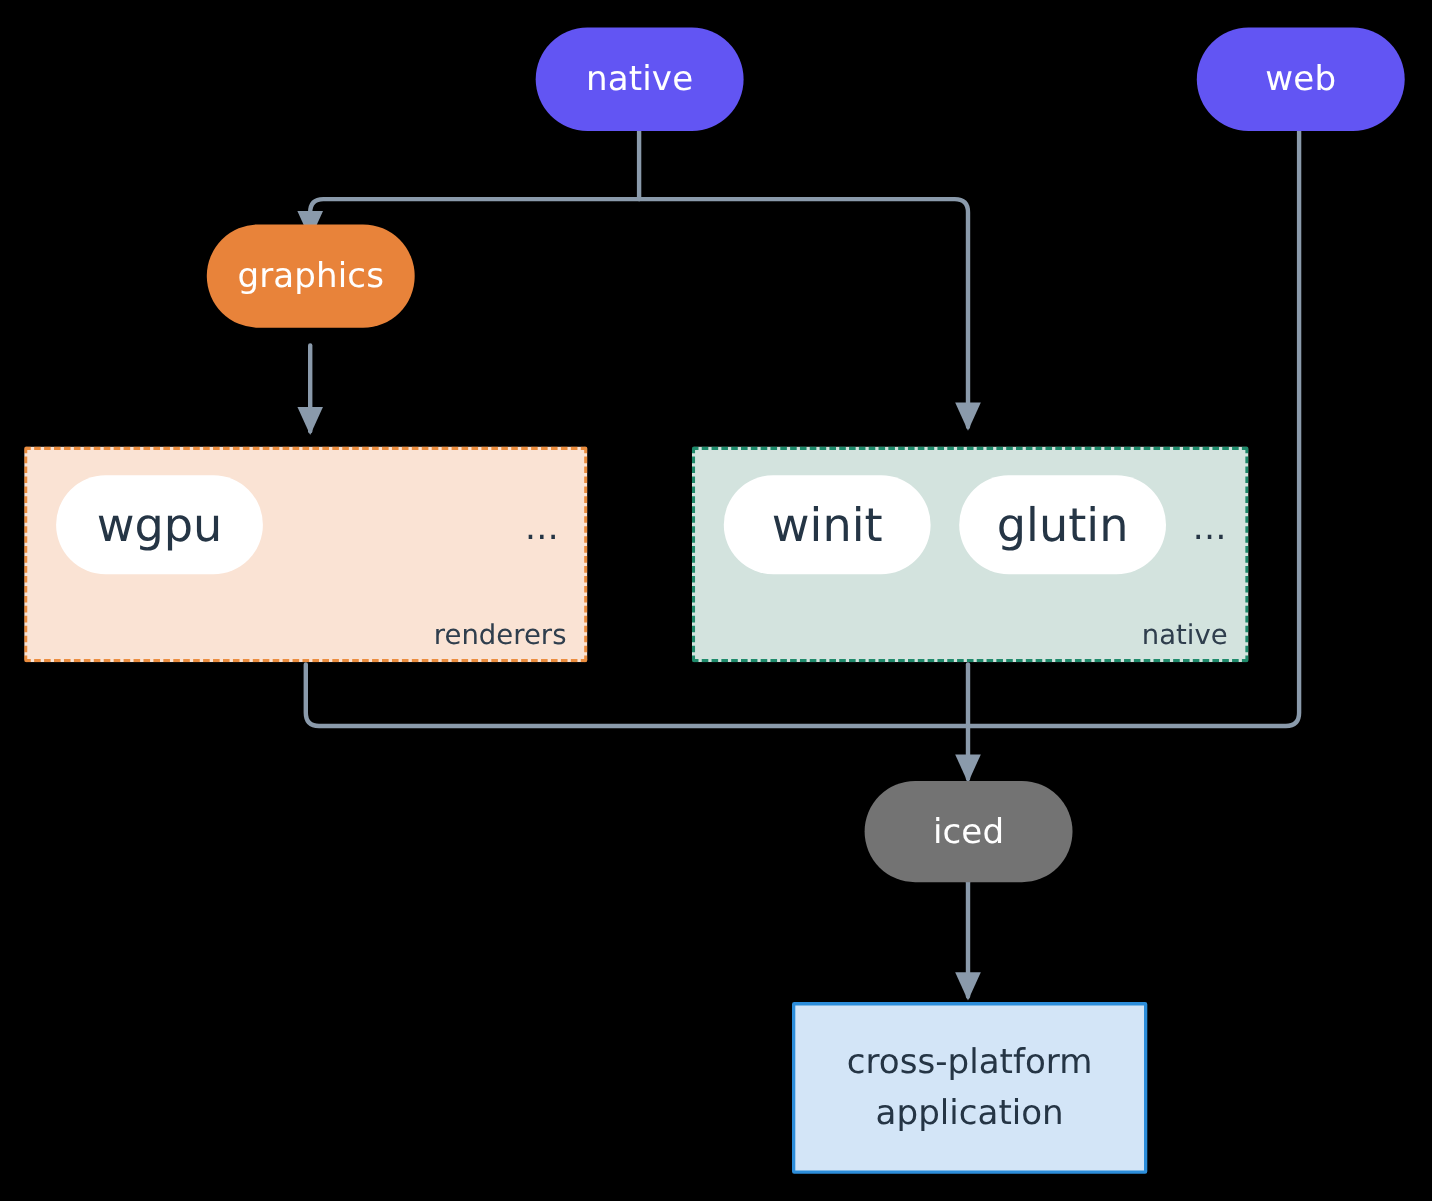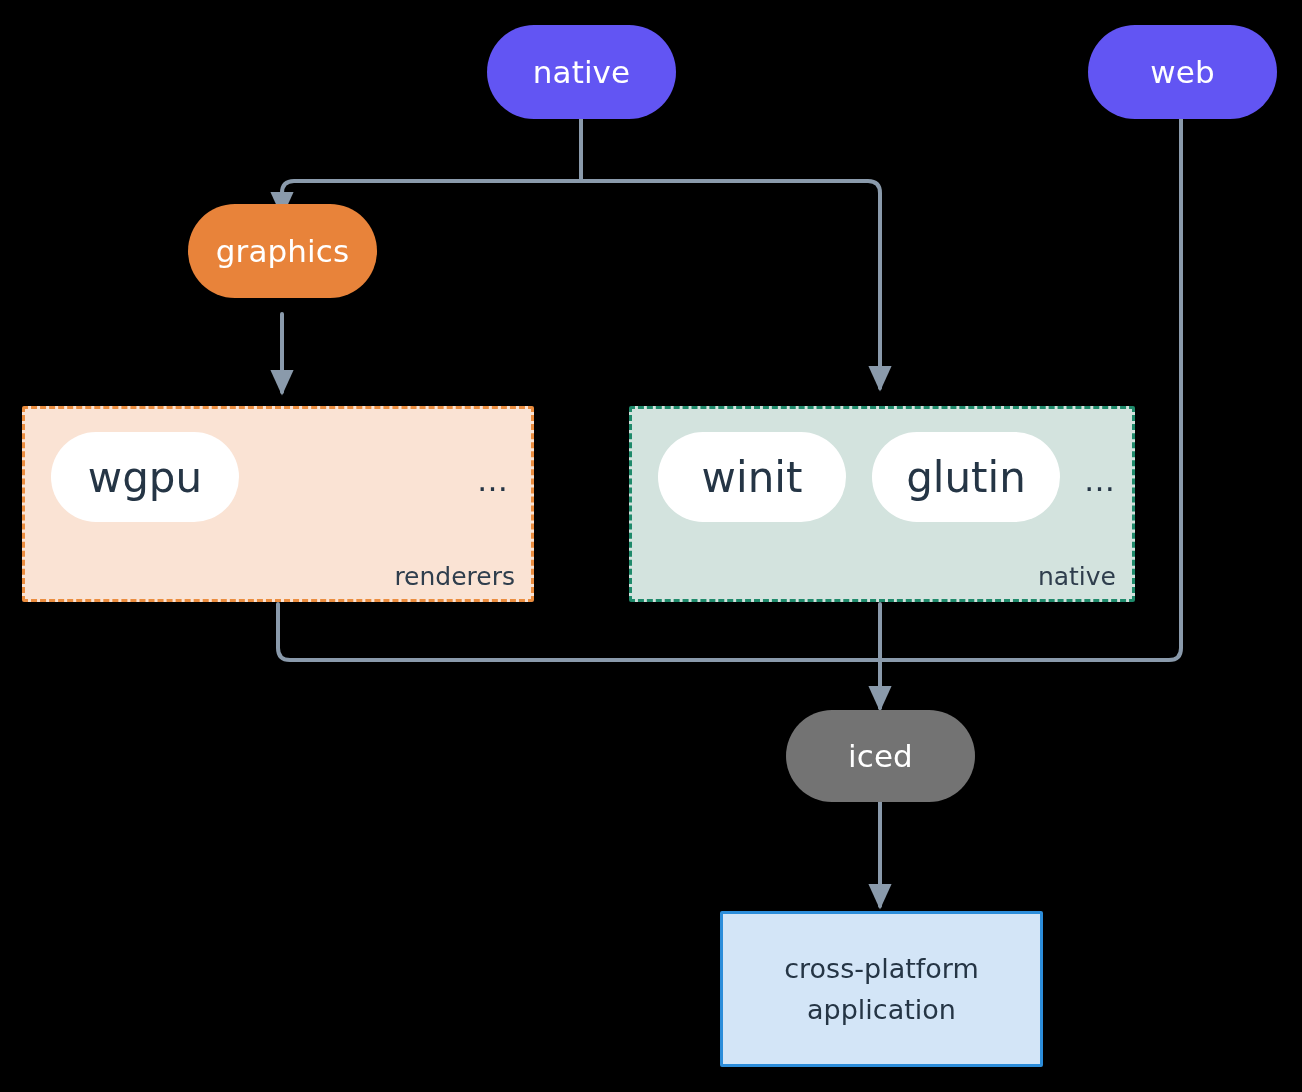--- a/index.html
+++ b/index.html
@@ -90,21 +90,21 @@
     line-height: 1;
     z-index: 3;
   }
 
   
   .rect-app {
     background: #D3E5F7;
     border: 3px solid #2C8DDA;
     border-radius: 2px;
     color: #253545;
-    font-size: 27px;
+    font-size: 31px;
     line-height: 1.52;
     flex-direction: column;
   }
   .rect-app span { display: block; }
 </style>
 </head>
 <body>
 
 <div id="stage">
 

